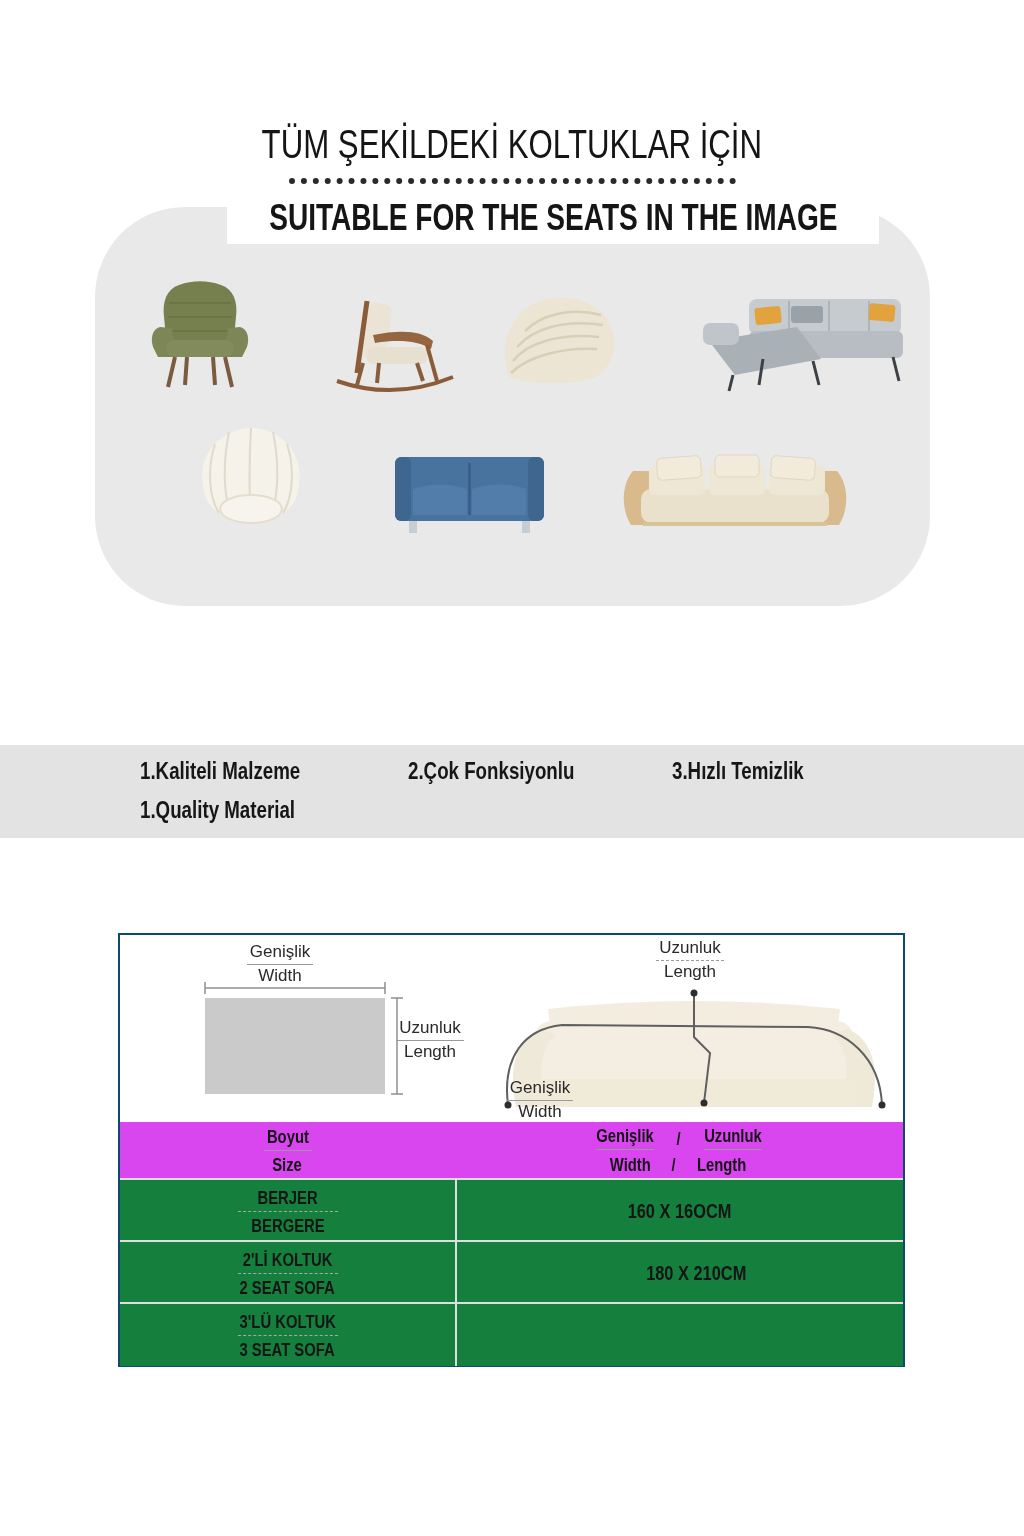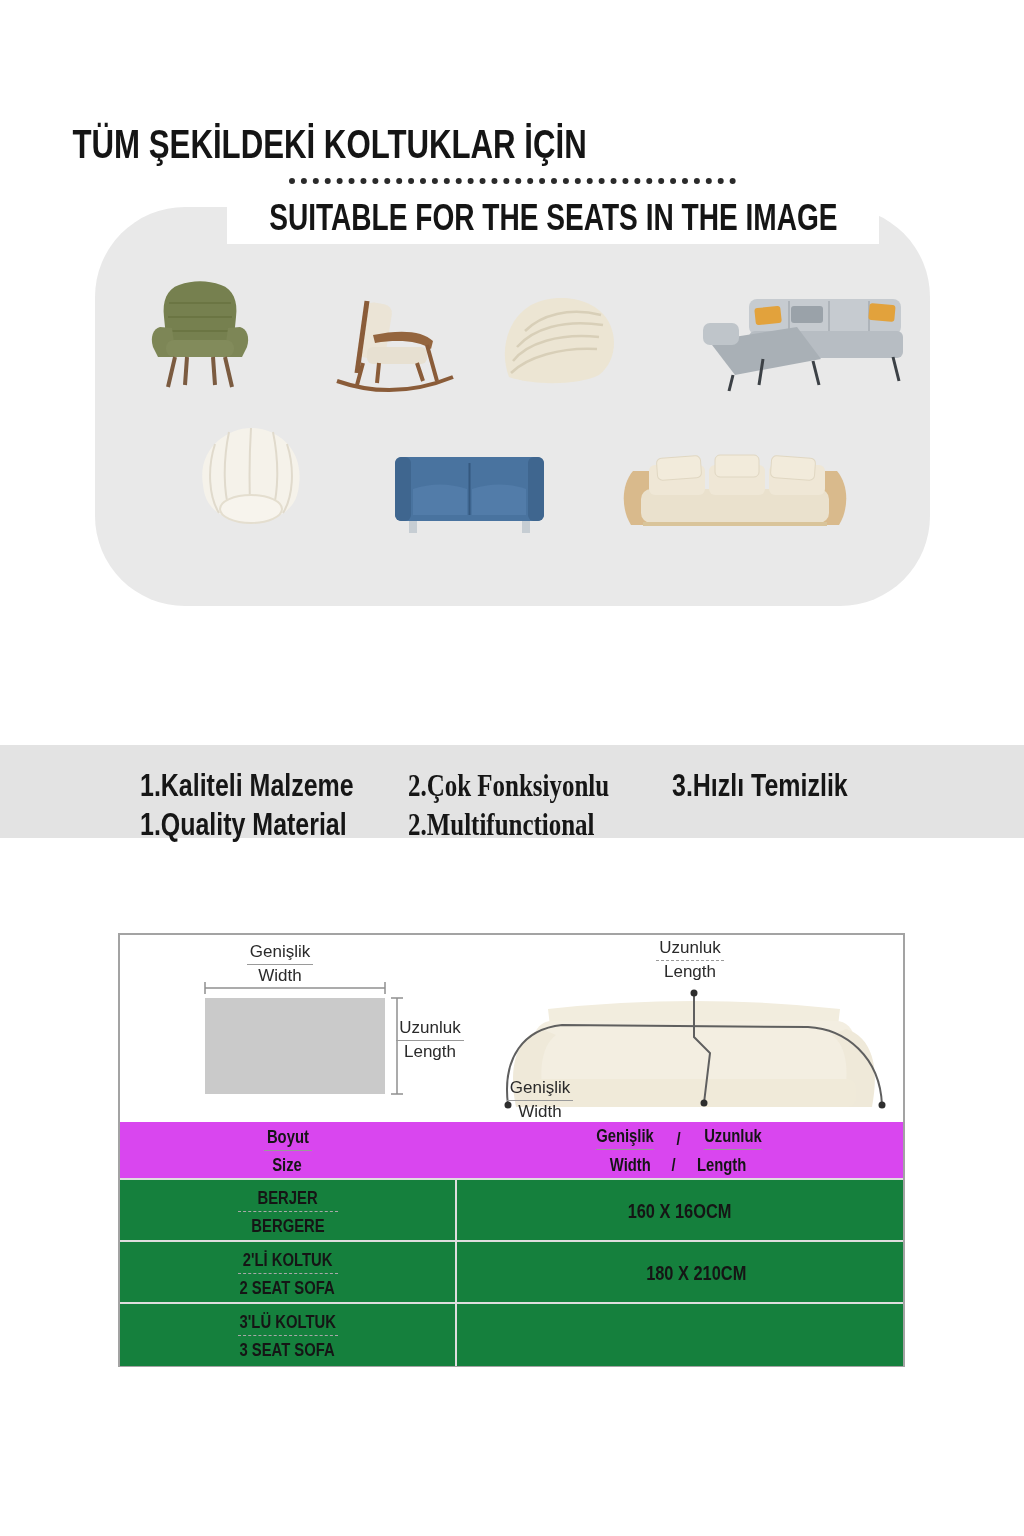--- a/index.html
+++ b/index.html
@@ -2,33 +2,33 @@
 <html><head>
 <meta charset="utf-8">
 <style>
   html,body{margin:0;padding:0;background:#ffffff;}
   .page{position:relative;width:1024px;height:1536px;background:#ffffff;overflow:hidden;
         font-family:"Liberation Sans", sans-serif;color:#151515;}
   .abs{position:absolute;}
   .sx{display:inline-block;transform:scaleX(0.78);white-space:nowrap;}
   .sxl{transform-origin:0 50%;}
   
-  .title{left:0;right:0;top:122px;font-size:40px;font-weight:700;letter-spacing:0px;}
+  .title{left:0;right:0;top:122px;text-align:center;font-size:40px;font-weight:400;letter-spacing:0px;}
   .dots{left:289px;top:178px;width:447px;height:0;border-top:6px dotted #2a2a2a;}
   .banner{left:182px;top:192px;width:652px;height:52px;background:#ffffff;z-index:3;
           display:flex;align-items:center;justify-content:center;font-size:36px;font-weight:800;margin-left:45px;}
   
   .showcase{left:95px;top:207px;width:835px;height:399px;background:#e9e9e9;border-radius:90px;z-index:1;}
   
   .features{left:0;top:745px;width:1024px;height:93px;background:#e3e3e3;}
-  .feat{position:absolute;top:21px;font-size:32px;font-weight:800;line-height:39px;color:#161616;}
-  .f1{left:140px;} .f2{left:408px;font-family:Liberation Serif, serif;} .f3{left:672px;}
+  .feat{position:absolute;top:6px;font-size:24px;font-weight:800;line-height:39px;color:#161616;}
+  .f1{left:140px;} .f2{left:408px;} .f3{left:672px;}
   
   .panel{left:118px;top:933px;width:787px;height:434px;background:#ffffff;
-         border:2px solid #a3a3a3;box-sizing:border-box;}
+         border:2px solid #0c4a6e;box-sizing:border-box;}
   .dlabel{position:absolute;text-align:center;font-size:17px;color:#2a2a2a;line-height:21px;}
   .dlabel .top{display:inline-block;border-bottom:1px solid #9a9a9a;padding:0 3px 2px 3px;}
   .dlabel .topd{display:inline-block;border-bottom:1px dashed #9a9a9a;padding:0 3px 2px 3px;}
   .dlabel div{white-space:nowrap;}
   
   .thead{position:absolute;left:0;right:0;top:187px;height:56px;background:#d946ef;display:flex;z-index:2;}
   .thead .c1{width:335px;display:flex;flex-direction:column;align-items:center;justify-content:center;}
   .thead .c2{flex:1;display:flex;flex-direction:column;align-items:center;justify-content:center;}
   .hline{display:flex;gap:14px;align-items:flex-end;font-size:19px;font-weight:800;}
   .uline{border-bottom:1.5px solid #9a9a9a;padding-bottom:2px;}
@@ -125,21 +125,20 @@
     </svg>
   </div>
 
   <div class="abs features">
     <div class="feat f1">
       <div><span class="sx sxl">1.Kaliteli Malzeme</span></div>
       <div><span class="sx sxl">1.Quality Material</span></div>
     </div>
     <div class="feat f2">
       <div><span class="sx sxl">2.Çok Fonksiyonlu</span></div>
-      <div><span class="sx sxl">2.Multifunctional</span></div>
     </div>
     <div class="feat f3">
       <div><span class="sx sxl">3.Hızlı Temizlik</span></div>
     </div>
   </div>
 
   <div class="abs panel">
 
     <div class="dlabel" style="left:105px;top:6px;width:110px;">
       <div><span class="top">Genişlik</span></div>

